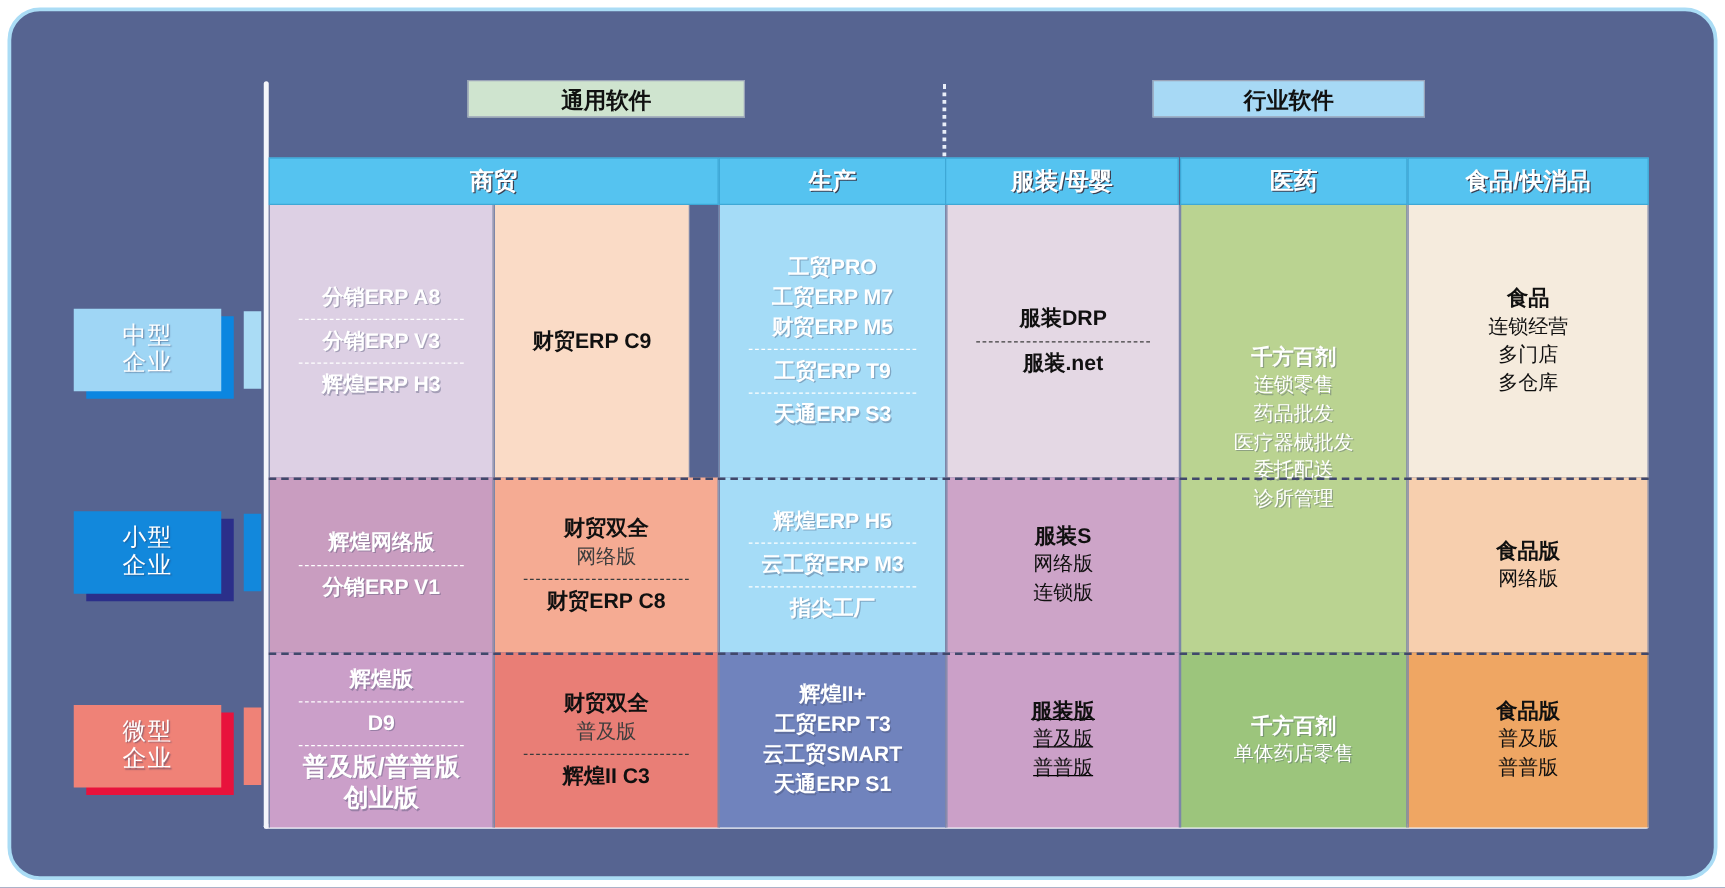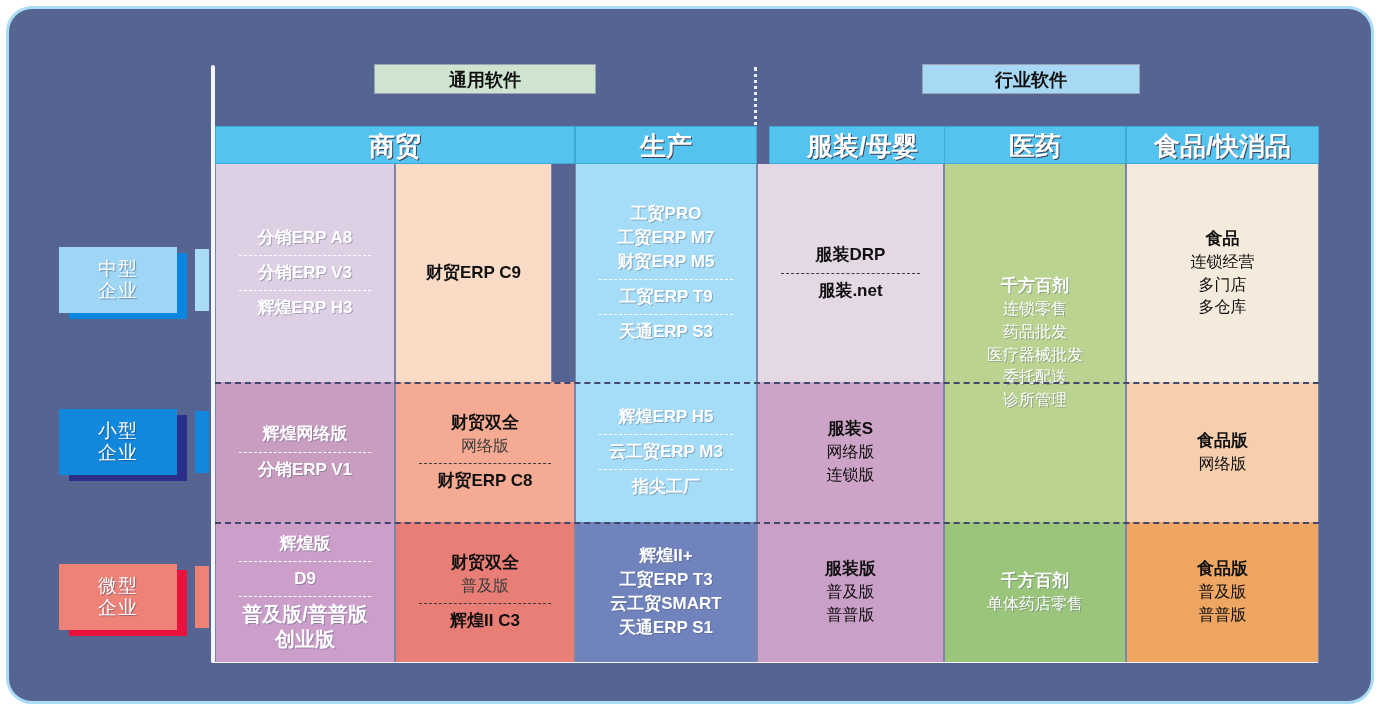--- a/index.html
+++ b/index.html
@@ -33,21 +33,21 @@
   #rule-bottom{left:202px;top:650px;width:1108px;height:4px;border-radius:2px;}
   #dotted-split{
     position:absolute;left:745px;top:58px;width:0;height:96px;
     border-left:3px dotted #e9eef8;
   }
 
   
   .table{position:absolute;left:206px;top:117px;width:1104px;height:536px;}
   .hdr{
     position:absolute;top:0;height:38px;line-height:38px;text-align:center;
-    background:#55c3f0;color:#ffffff;font-size:26px;font-weight:bold;
+    background:#55c3f0;color:#ffffff;font-size:19px;font-weight:bold;
     text-shadow:1px 1px 0 #3a3f52;
     border:1px solid #3ea8d6;box-sizing:border-box;
   }
   .cell{
     position:absolute;box-sizing:border-box;
     display:flex;flex-direction:column;align-items:center;justify-content:center;
     text-align:center;padding:6px 4px;
     border-left:1px solid #7d86a8;border-right:1px solid #7d86a8;
   }
   .cell .t1{font-size:17px;font-weight:bold;line-height:1.42;}
@@ -103,21 +103,21 @@
       <div class="badge" style="left: 50px; top: 555px; background: rgb(239, 130, 119);">
         <span class="lbl">微型
 企业</span>
       </div>
       <div class="tab" style="left: 186px; top: 557px; background: rgb(239, 130, 119);"></div>
     </div>
 
   <div class="table" id="table">
       <div class="hdr" style="left: 0px; width: 360px;">商贸</div>
       <div class="hdr" style="left: 360px; width: 182px;">生产</div>
-      <div class="hdr" style="left: 554px; width: 187px;">服装/母婴</div>
+      <div class="hdr" style="left: 541px; width: 187px;">服装/母婴</div>
       <div class="hdr" style="left: 729px; width: 182px;">医药</div>
       <div class="hdr" style="left: 911px; width: 193px;">食品/快消品</div>
       <div class="cell" style="left: 0px; top: 38px; width: 180px; height: 218px; background: rgb(221, 208, 228);">
         <div class="t1 wtxt" style="white-space: pre-line;">分销ERP A8</div>
         <div class="sep sep-w"></div>
         <div class="t1 wtxt" style="white-space: pre-line;">分销ERP V3</div>
         <div class="sep sep-w"></div>
         <div class="t1 wtxt" style="white-space: pre-line;">辉煌ERP H3</div>
       </div>
       <div class="cell" style="left: 180px; top: 38px; width: 157px; height: 218px; background: rgb(250, 219, 198);">
@@ -173,21 +173,21 @@
       <div class="cell" style="left: 542px; top: 38px; width: 187px; height: 218px; background: rgb(228, 216, 228);">
         <div class="t1 dtxt" style="white-space: pre-line;">服装DRP</div>
         <div class="sep sep-d"></div>
         <div class="t1 dtxt" style="white-space: pre-line;">服装.net</div>
       </div>
       <div class="cell" style="left: 542px; top: 256px; width: 187px; height: 140px; background: rgb(205, 164, 200);">
         <div class="t1 dtxt" style="white-space: pre-line;">服装S</div>
         <div class="t2 dtxt" style="white-space: pre-line;">网络版</div>
         <div class="t2 dtxt" style="white-space: pre-line;">连锁版</div>
       </div>
-      <div class="cell" style="left: 542px; top: 396px; width: 187px; height: 140px; background: rgb(203, 160, 200);">
+      <div class="cell" style="left: 542px; top: 396px; width: 187px; height: 140px; background: rgb(203, 160, 200); text-decoration: underline;">
         <div class="t1 dtxt" style="white-space: pre-line;">服装版</div>
         <div class="t2 dtxt" style="white-space: pre-line;">普及版</div>
         <div class="t2 dtxt" style="white-space: pre-line;">普普版</div>
       </div>
       <div class="cell" style="left: 729px; top: 38px; width: 182px; height: 358px; background: rgb(186, 211, 145);">
         <div class="t1 wtxt" style="white-space: pre-line;">千方百剂</div>
         <div class="t2 wtxt" style="white-space: pre-line;">连锁零售</div>
         <div class="t2 wtxt" style="white-space: pre-line;">药品批发</div>
         <div class="t2 wtxt" style="white-space: pre-line;">医疗器械批发</div>
         <div class="t2 wtxt" style="white-space: pre-line;">委托配送</div>

